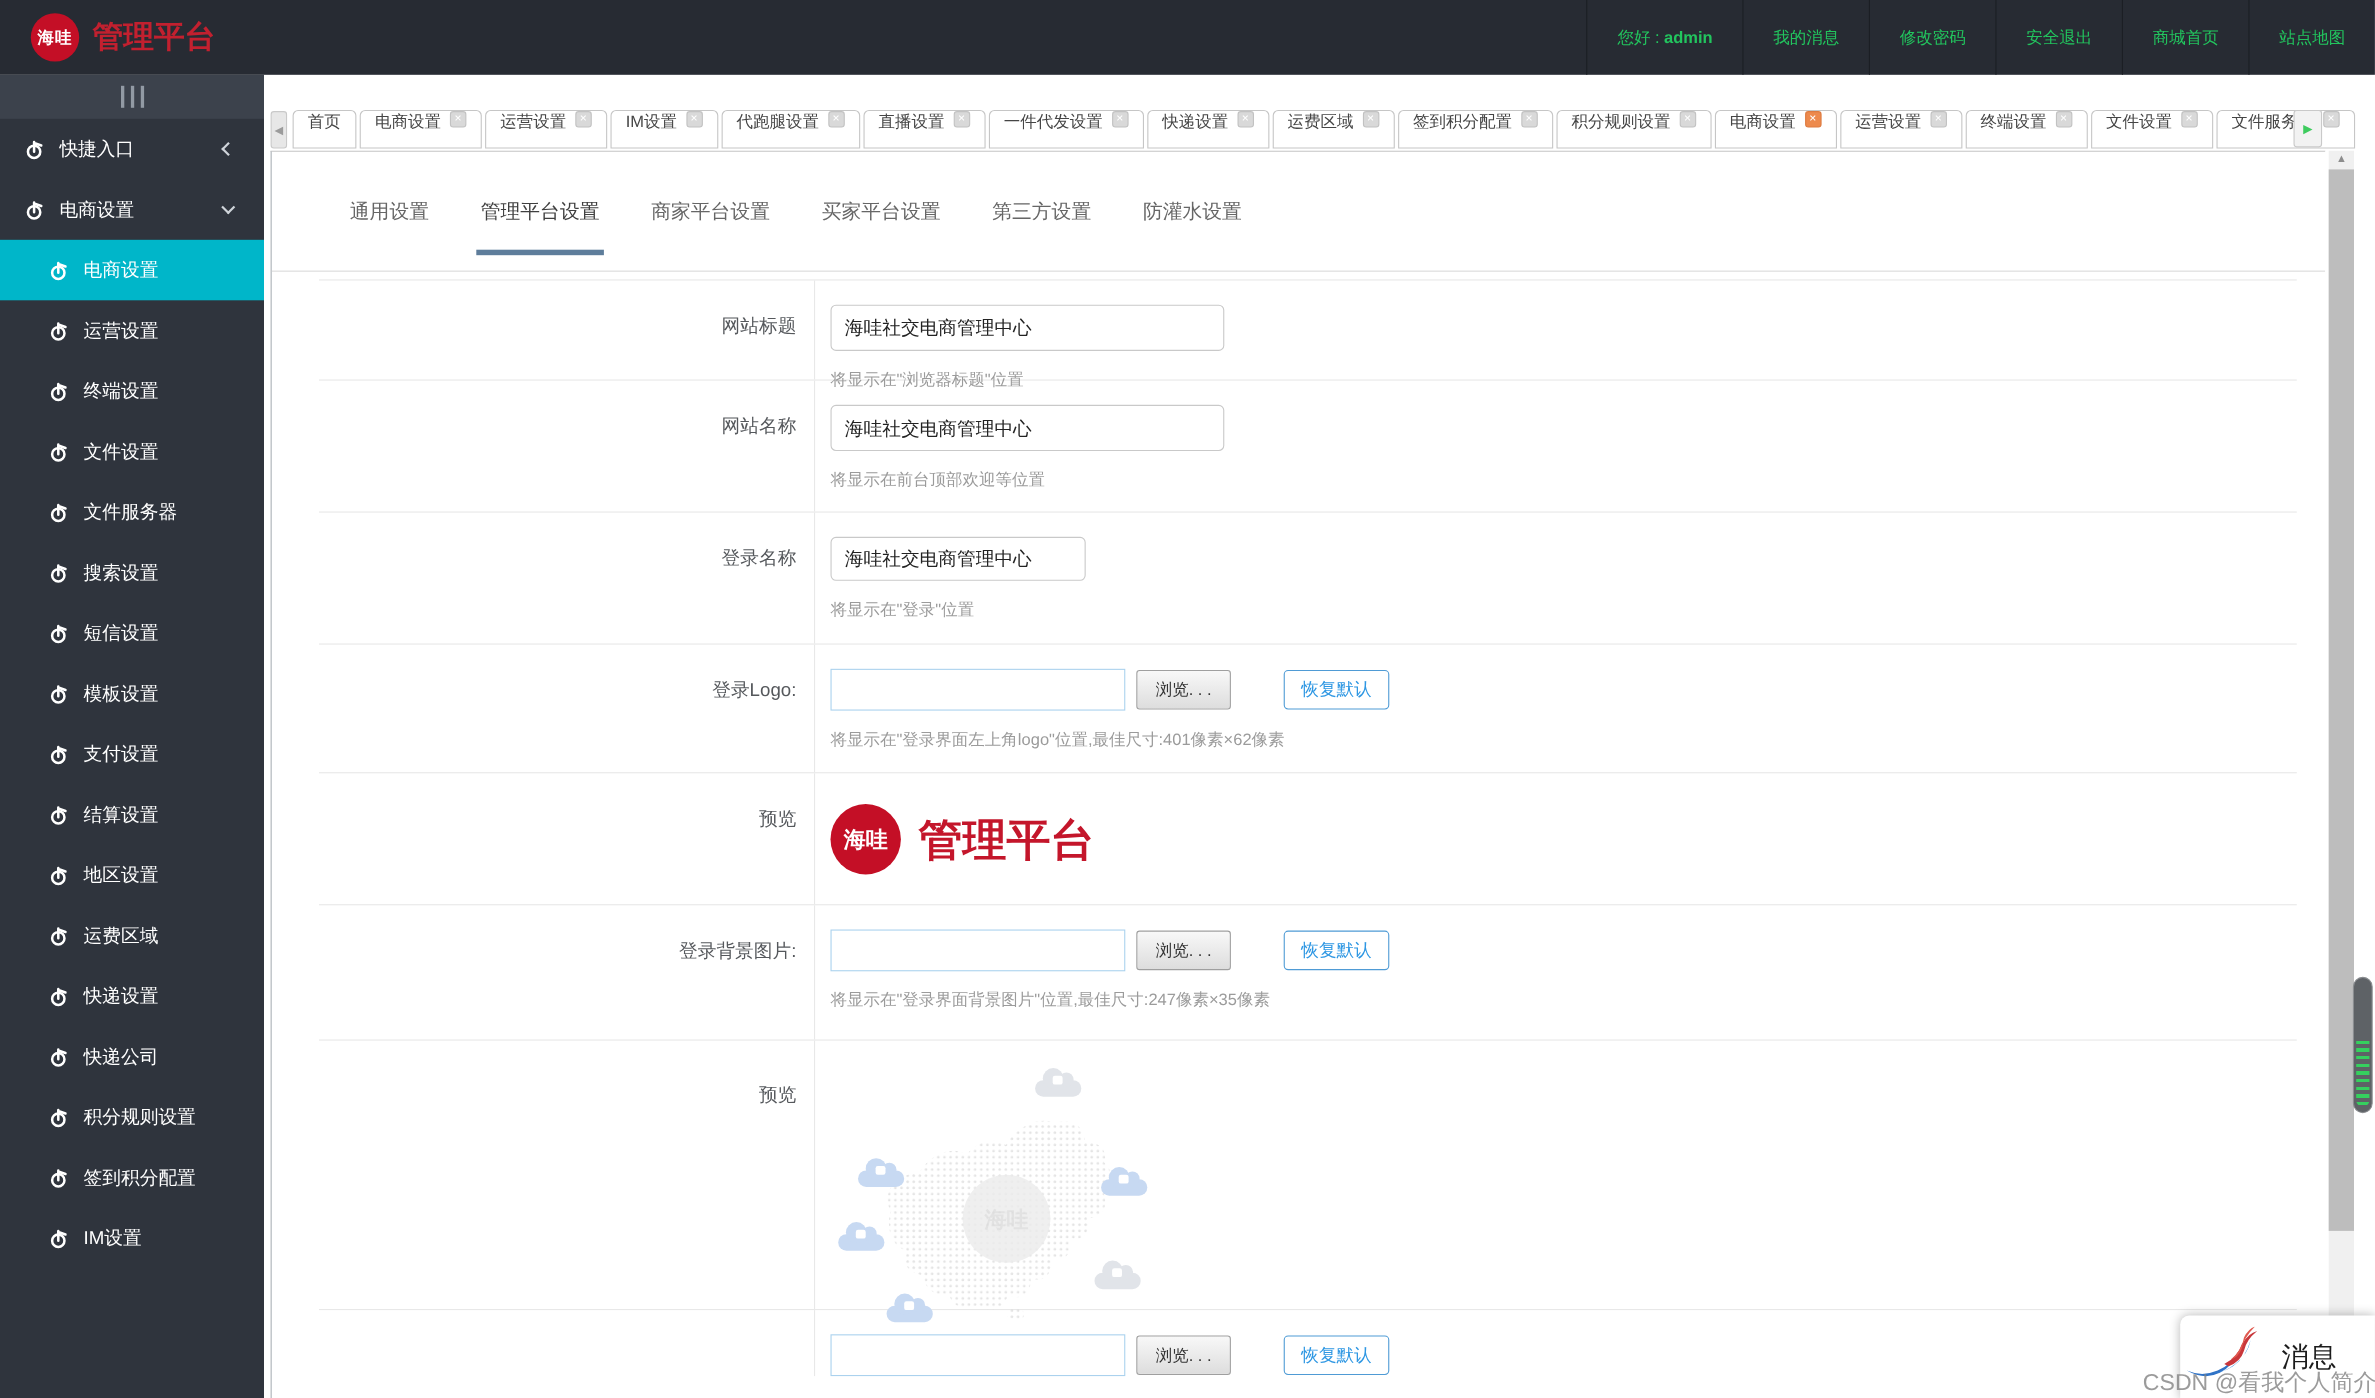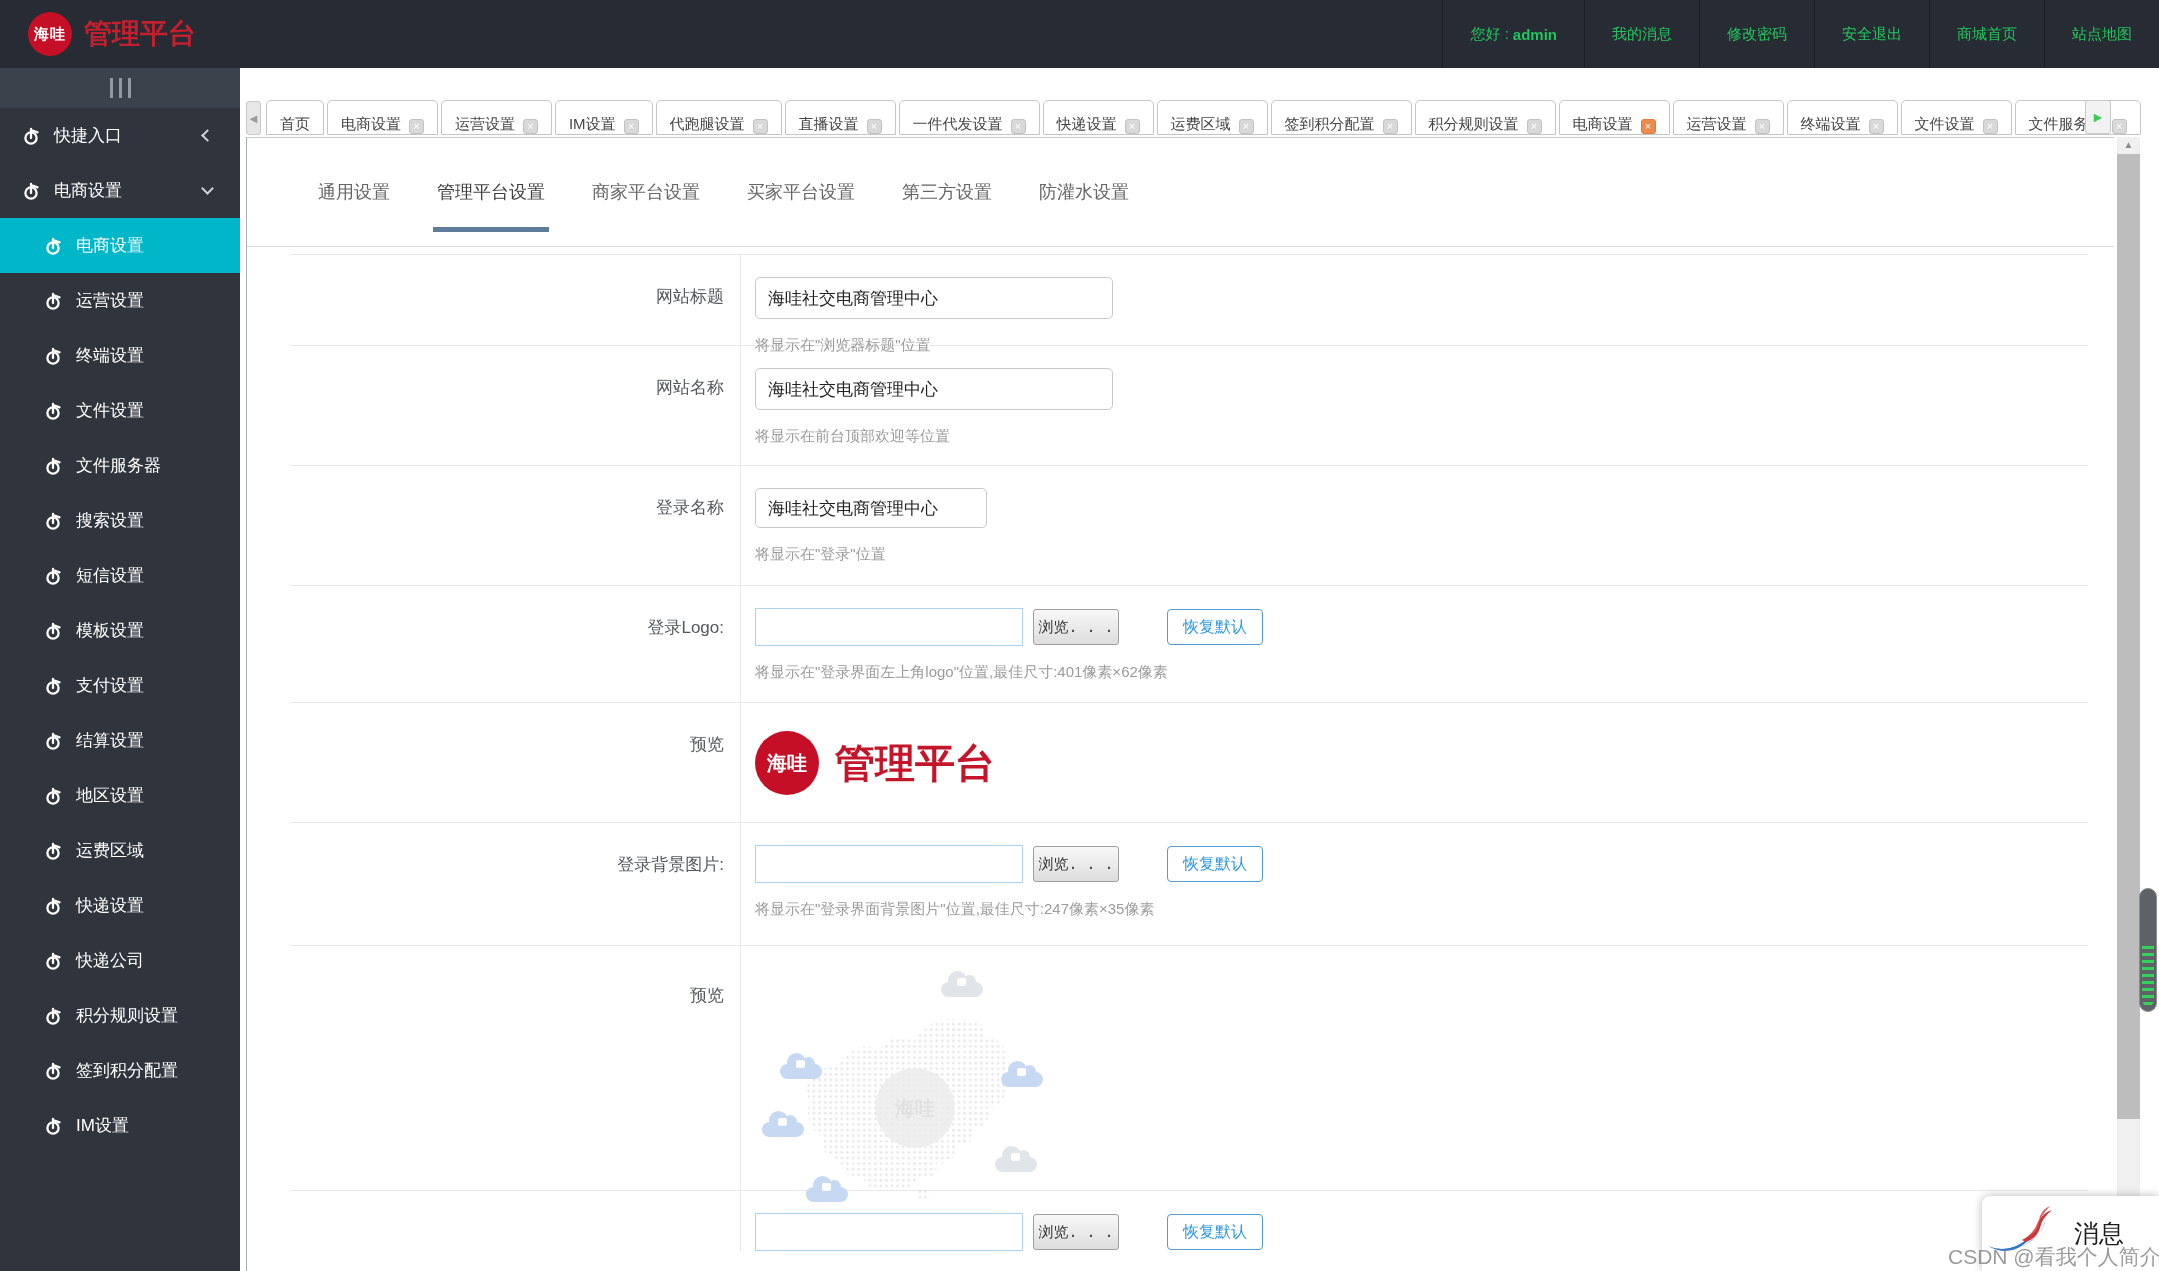--- a/index.html
+++ b/index.html
@@ -41,21 +41,21 @@
   .main { position:absolute; left:240px; top:68px; width:1919px; height:1203px; background:#fff; }
 
   
   .tabstrip { position:absolute; left:6px; top:27px; width:1880px; height:40px;
               display:flex; align-items:flex-end; }
   .nav-btn { width:26px; height:34px; background:#e7e7e7; border:1px solid #c9c9c9;
              border-radius:3px; color:#9b9b9b; font-size:13px; display:flex;
              align-items:center; justify-content:center; margin-right:5px; cursor:pointer; }
   .tabs-flow { display:flex; gap:3px; align-items:flex-end; }
   .tab { height:35px; background:#fff; border:1px solid #c6c6c6;
-         border-radius:5px 5px 0 0; display:flex; align-items:flex-end;
+         border-radius:5px 5px 0 0; display:flex; align-items:flex-start;
          padding:0 13px; font-size:15px; color:#454545; cursor:pointer; white-space:nowrap; }
   .tab-close { width:15px; height:15px; margin-left:8px; background:#d9d9d9;
                border:1px solid #c2c2c2; border-radius:3px; color:#fff; font-size:11px;
                line-height:13px; text-align:center; cursor:pointer; }
   .tab.active .tab-close { background:#ed8a4d; border-color:#dd7b40; }
   .nav-btn.right { position:absolute; right:10px; top:5px; background:#f2f2f2;
                    color:#3ecb5e; font-size:14px; }
 
   
   .panel { position:absolute; left:6px; top:69px; width:1868px; height:1134px;
@@ -77,21 +77,21 @@
   .row-value { flex:1; border-left:1px solid #e8e8e8; padding:22px 0 26px 14px; }
   .txt-input { width:358px; height:42px; border:1px solid #c9c9c9; border-radius:5px;
                font-size:17px; padding:0 12px; color:#222;
                font-family:"Liberation Sans", sans-serif; }
   .txt-input.small { width:232px; height:40px; }
   .hint { margin-top:17px; font-size:15px; color:#9b9b9b; }
   .file-line { display:flex; align-items:center; }
   .file-input { width:268px; height:38px; border:1px solid #abd2ee; background:#fff; }
   .browse-btn { height:36px; width:86px; margin-left:10px; font-size:15px; color:#333;
                 background:linear-gradient(#f8f8f8,#dddddd); border:1px solid #9f9f9f;
-                border-radius:3px; cursor:pointer; font-family:Liberation Mono, monospace; }
+                border-radius:3px; cursor:pointer; font-family:Liberation Sans, sans-serif; }
   .reset-btn { height:36px; width:96px; margin-left:48px; font-size:16px; color:#2e97e3;
                background:#fff; border:1px solid #4f9bd5; border-radius:4px; cursor:pointer;
                font-family:"Liberation Sans", sans-serif; }
 
   .logo-preview { display:flex; align-items:center; padding-top:6px; }
   .logo-circle { width:64px; height:64px; border-radius:50%; background:#c40f26;
                  color:#fff; font-size:20px; font-weight:bold; display:flex;
                  align-items:center; justify-content:center; }
   .logo-word { color:#c4162b; font-size:40px; font-weight:bold; margin-left:16px; }
 

